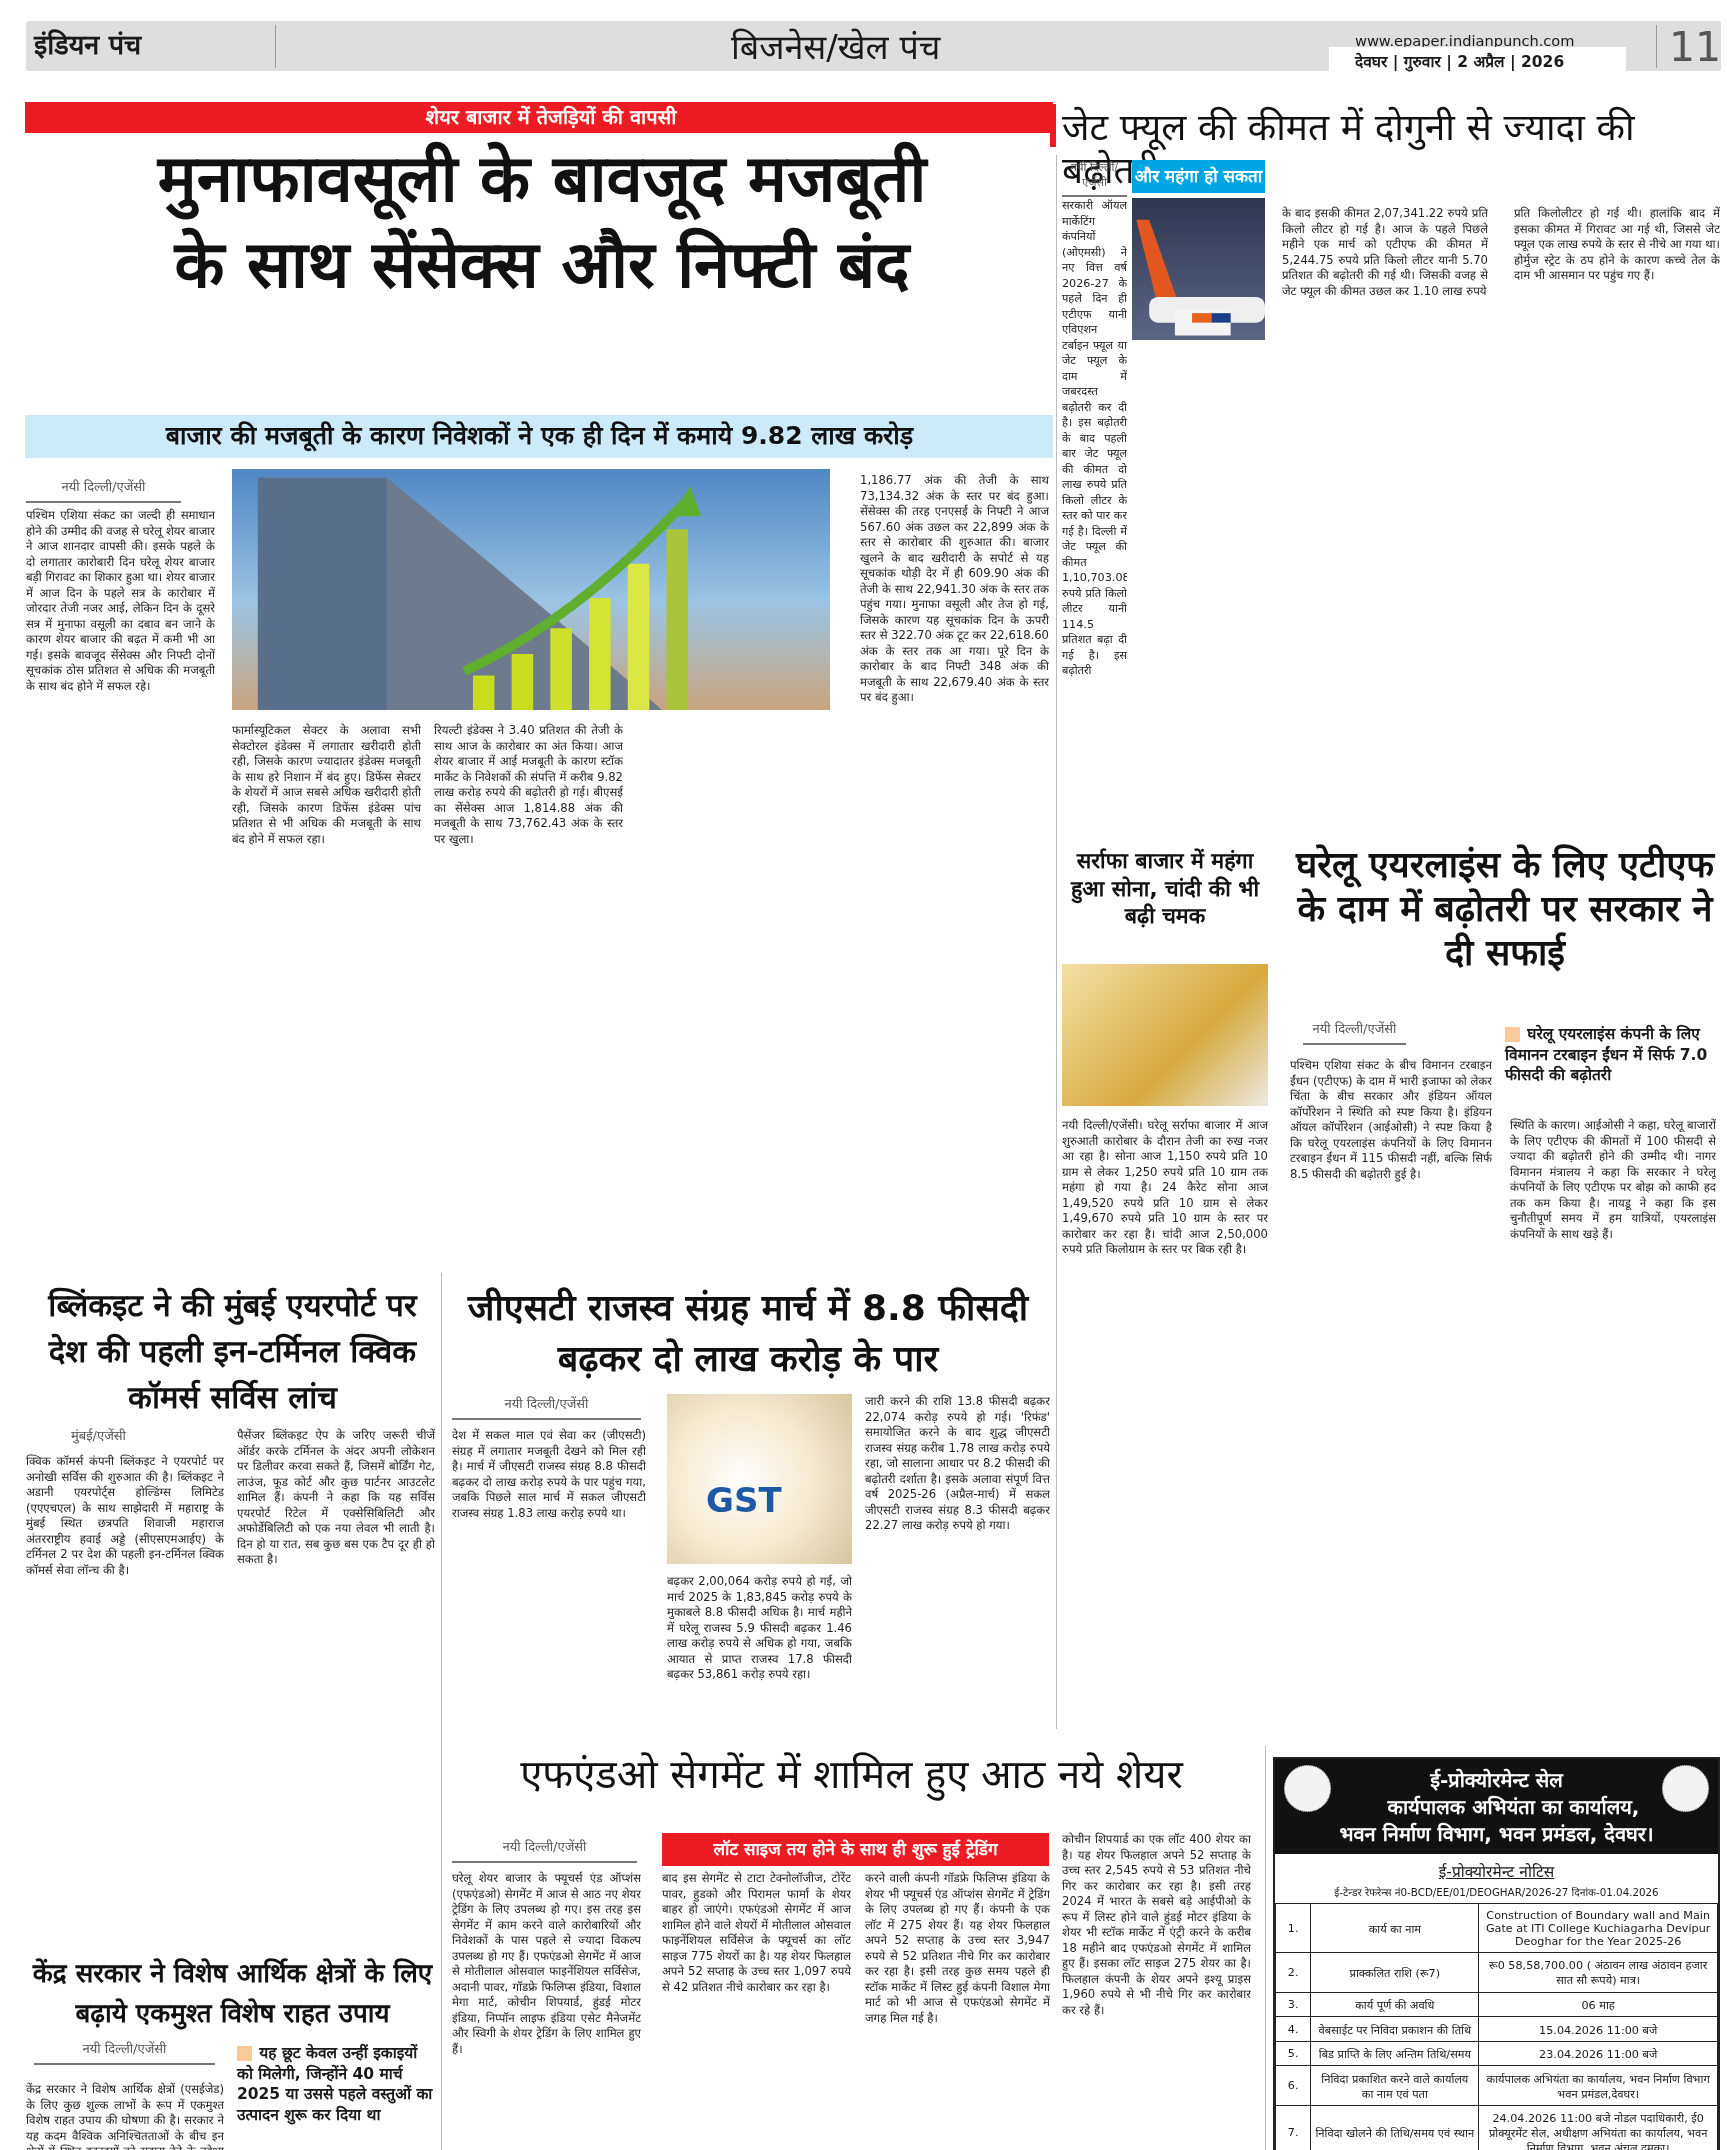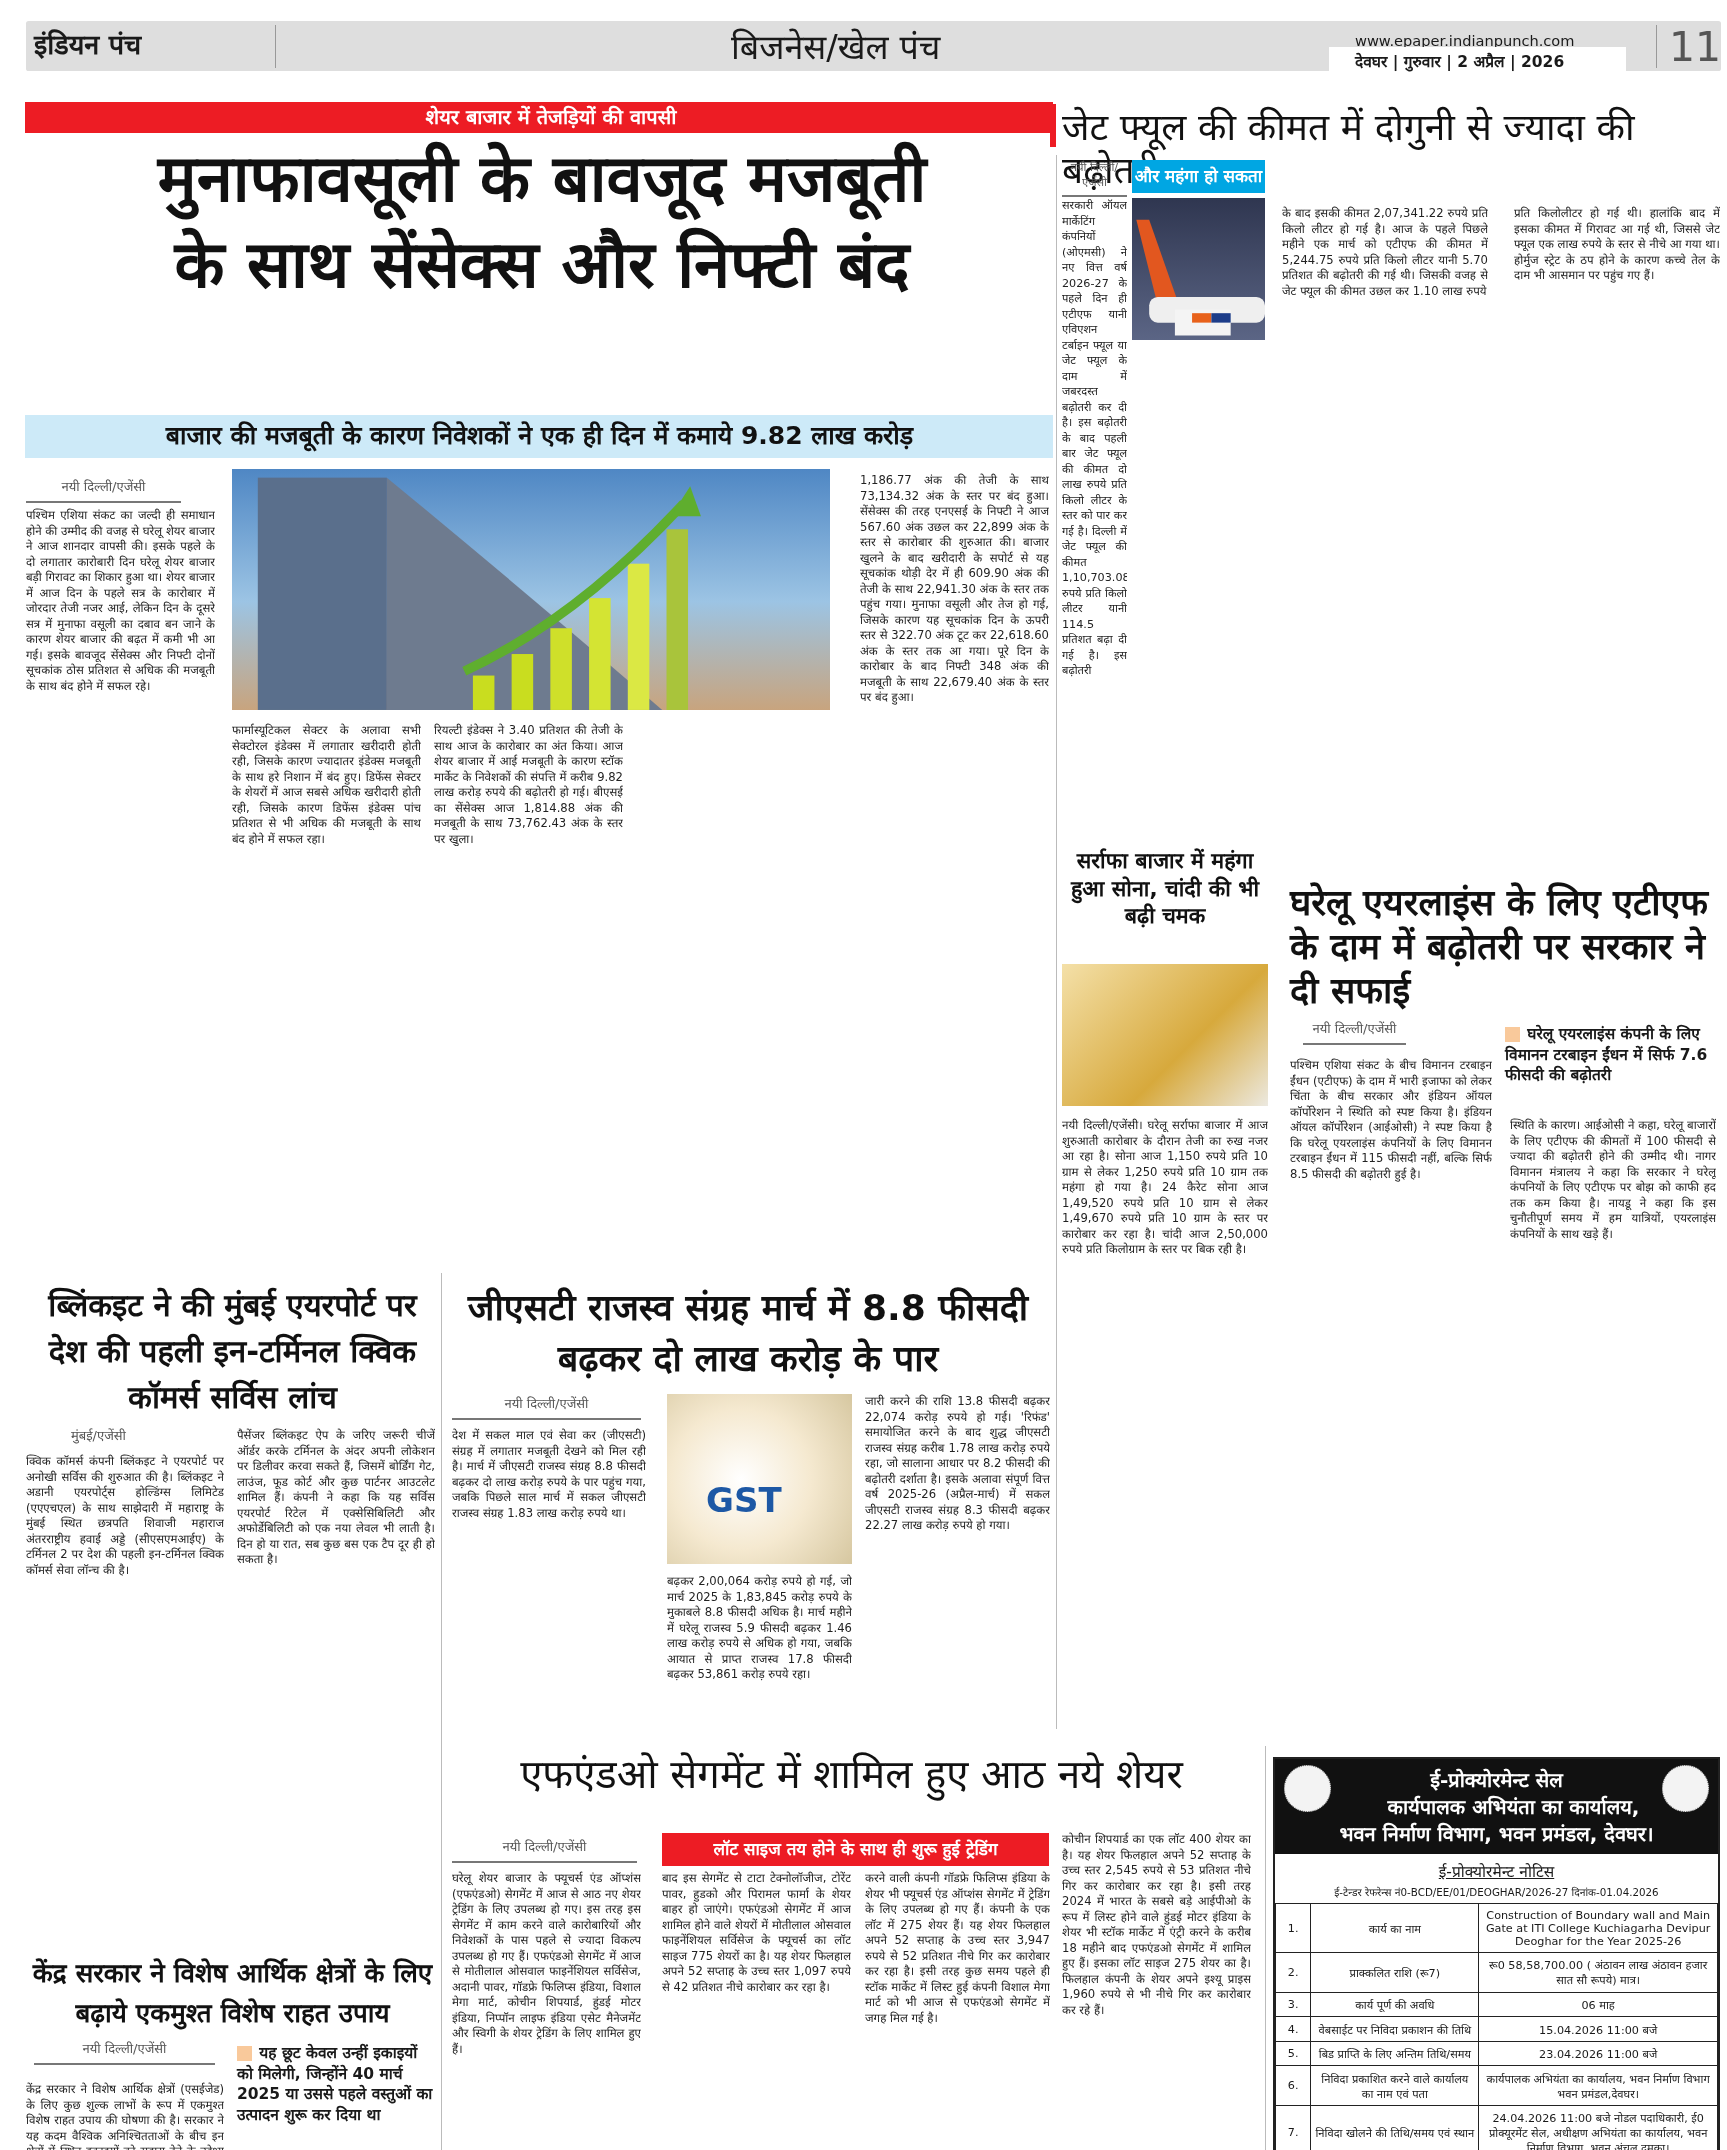--- a/index.html
+++ b/index.html
@@ -90,23 +90,23 @@
   </svg>
 </div>
 <div class="abs col-text" style="left:1062px;top:198px;width:65px;height:572px;overflow:hidden;font-size:11.2px;">सरकारी ऑयल मार्केटिंग कंपनियों (ओएमसी) ने नए वित्त वर्ष 2026-27 के पहले दिन ही एटीएफ यानी एविएशन टर्बाइन फ्यूल या जेट फ्यूल के दाम में जबरदस्त बढ़ोतरी कर दी है। इस बढ़ोतरी के बाद पहली बार जेट फ्यूल की कीमत दो लाख रुपये प्रति किलो लीटर के स्तर को पार कर गई है। दिल्ली में जेट फ्यूल की कीमत 1,10,703.08 रुपये प्रति किलो लीटर यानी 114.5 प्रतिशत बढ़ा दी गई है। इस बढ़ोतरी</div>
 <div class="abs col-text" style="left:1282px;top:206px;width:206px;height:559px;overflow:hidden;">के बाद इसकी कीमत 2,07,341.22 रुपये प्रति किलो लीटर हो गई है। आज के पहले पिछले महीने एक मार्च को एटीएफ की कीमत में 5,244.75 रुपये प्रति किलो लीटर यानी 5.70 प्रतिशत की बढ़ोतरी की गई थी। जिसकी वजह से जेट फ्यूल की कीमत उछल कर 1.10 लाख रुपये</div>
 <div class="abs col-text" style="left:1514px;top:206px;width:206px;height:559px;overflow:hidden;">प्रति किलोलीटर हो गई थी। हालांकि बाद में इसका कीमत में गिरावट आ गई थी, जिससे जेट फ्यूल एक लाख रुपये के स्तर से नीचे आ गया था। होर्मुज स्ट्रेट के ठप होने के कारण कच्चे तेल के दाम भी आसमान पर पहुंच गए हैं।</div>
 
 <div class="abs headline" style="left:1062px;top:847px;width:206px;font-size:21.5px;text-align:center;line-height:27.5px;">सर्राफा बाजार में महंगा हुआ सोना, चांदी की भी बढ़ी चमक</div>
 <div class="abs photo" style="left:1062px;top:964px;width:206px;height:142px;background:linear-gradient(135deg,#f4e0a8,#d7a93c 60%,#ece9e0);"></div>
 <div class="abs col-text" style="left:1062px;top:1118px;width:206px;height:615px;overflow:hidden;">नयी दिल्ली/एजेंसी। घरेलू सर्राफा बाजार में आज शुरुआती कारोबार के दौरान तेजी का रुख नजर आ रहा है। सोना आज 1,150 रुपये प्रति 10 ग्राम से लेकर 1,250 रुपये प्रति 10 ग्राम तक महंगा हो गया है। 24 कैरेट सोना आज 1,49,520 रुपये प्रति 10 ग्राम से लेकर 1,49,670 रुपये प्रति 10 ग्राम के स्तर पर कारोबार कर रहा है। चांदी आज 2,50,000 रुपये प्रति किलोग्राम के स्तर पर बिक रही है।</div>
 
-<div class="abs headline" style="left:1290px;top:843px;width:430px;font-size:36px;text-align:left;line-height:44px;margin-top:38px;">घरेलू एयरलाइंस के लिए एटीएफ के दाम में बढ़ोतरी पर सरकार ने दी सफाई</div>
+<div class="abs headline" style="left:1290px;top:843px;width:430px;font-size:36px;text-align:center;line-height:44px;">घरेलू एयरलाइंस के लिए एटीएफ के दाम में बढ़ोतरी पर सरकार ने दी सफाई</div>
 <div class="abs dateline" style="left:1303px;top:1019px;width:103px;">नयी दिल्ली/एजेंसी</div>
-<div class="abs pull" style="left:1505px;top:1024px;width:211px;"><span class="bullet-box"></span><span>घरेलू एयरलाइंस कंपनी के लिए विमानन टरबाइन ईंधन में सिर्फ 7.6 फीसदी की बढ़ोतरी</span></div>
+<div class="abs pull" style="left:1505px;top:1024px;width:211px;"><span class="bullet-box"></span><span>घरेलू एयरलाइंस कंपनी के लिए विमानन टरबाइन ईंधन में सिर्फ 7.0 फीसदी की बढ़ोतरी</span></div>
 <div class="abs col-text" style="left:1290px;top:1058px;width:202px;height:675px;overflow:hidden;">पश्चिम एशिया संकट के बीच विमानन टरबाइन ईंधन (एटीएफ) के दाम में भारी इजाफा को लेकर चिंता के बीच सरकार और इंडियन ऑयल कॉर्पोरेशन ने स्थिति को स्पष्ट किया है। इंडियन ऑयल कॉर्पोरेशन (आईओसी) ने स्पष्ट किया है कि घरेलू एयरलाइंस कंपनियों के लिए विमानन टरबाइन ईंधन में 115 फीसदी नहीं, बल्कि सिर्फ 8.5 फीसदी की बढ़ोतरी हुई है।</div>
 <div class="abs col-text" style="left:1510px;top:1118px;width:206px;height:615px;overflow:hidden;">स्थिति के कारण। आईओसी ने कहा, घरेलू बाजारों के लिए एटीएफ की कीमतों में 100 फीसदी से ज्यादा की बढ़ोतरी होने की उम्मीद थी। नागर विमानन मंत्रालय ने कहा कि सरकार ने घरेलू कंपनियों के लिए एटीएफ पर बोझ को काफी हद तक कम किया है। नायडू ने कहा कि इस चुनौतीपूर्ण समय में हम यात्रियों, एयरलाइंस कंपनियों के साथ खड़े हैं।</div>
 
 <div class="abs headline" style="left:26px;top:1282px;width:413px;font-size:31px;text-align:center;line-height:46px;">ब्लिंकइट ने की मुंबई एयरपोर्ट पर देश की पहली इन-टर्मिनल क्विक कॉमर्स सर्विस लांच</div>
 <div class="abs dateline" style="left:34px;top:1426px;width:129px;border:none;">मुंबई/एजेंसी</div>
 <div class="abs col-text" style="left:26px;top:1454px;width:198px;height:465px;overflow:hidden;">क्विक कॉमर्स कंपनी ब्लिंकइट ने एयरपोर्ट पर अनोखी सर्विस की शुरुआत की है। ब्लिंकइट ने अडानी एयरपोर्ट्स होल्डिंग्स लिमिटेड (एएएचएल) के साथ साझेदारी में महाराष्ट्र के मुंबई स्थित छत्रपति शिवाजी महाराज अंतरराष्ट्रीय हवाई अड्डे (सीएसएमआईए) के टर्मिनल 2 पर देश की पहली इन-टर्मिनल क्विक कॉमर्स सेवा लॉन्च की है।</div>
 <div class="abs col-text" style="left:237px;top:1428px;width:198px;height:490px;overflow:hidden;">पैसेंजर ब्लिंकइट ऐप के जरिए जरूरी चीजें ऑर्डर करके टर्मिनल के अंदर अपनी लोकेशन पर डिलीवर करवा सकते हैं, जिसमें बोर्डिंग गेट, लाउंज, फूड कोर्ट और कुछ पार्टनर आउटलेट शामिल हैं। कंपनी ने कहा कि यह सर्विस एयरपोर्ट रिटेल में एक्सेसिबिलिटी और अफोर्डेबिलिटी को एक नया लेवल भी लाती है। दिन हो या रात, सब कुछ बस एक टैप दूर ही हो सकता है।</div>
 
 <div class="abs headline" style="left:447px;top:1282px;width:602px;font-size:36px;text-align:center;line-height:51px;">जीएसटी राजस्व संग्रह मार्च में 8.8 फीसदी बढ़कर दो लाख करोड़ के पार</div>
 <div class="abs dateline" style="left:452px;top:1394px;width:189px;">नयी दिल्ली/एजेंसी</div>

